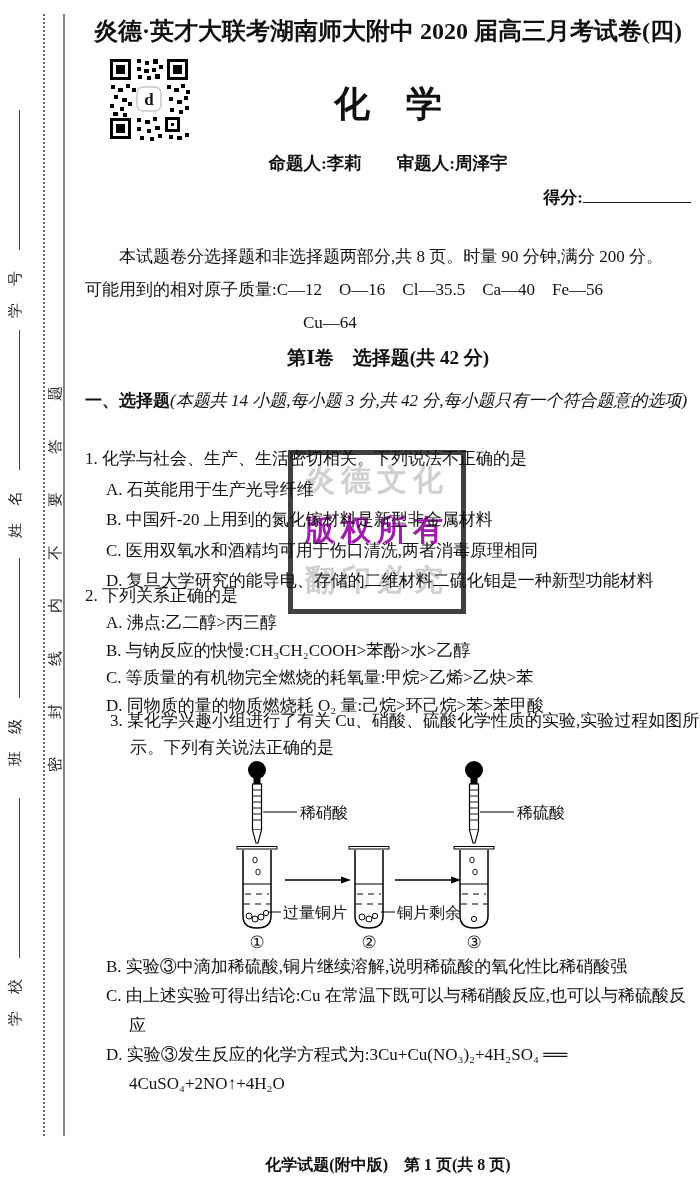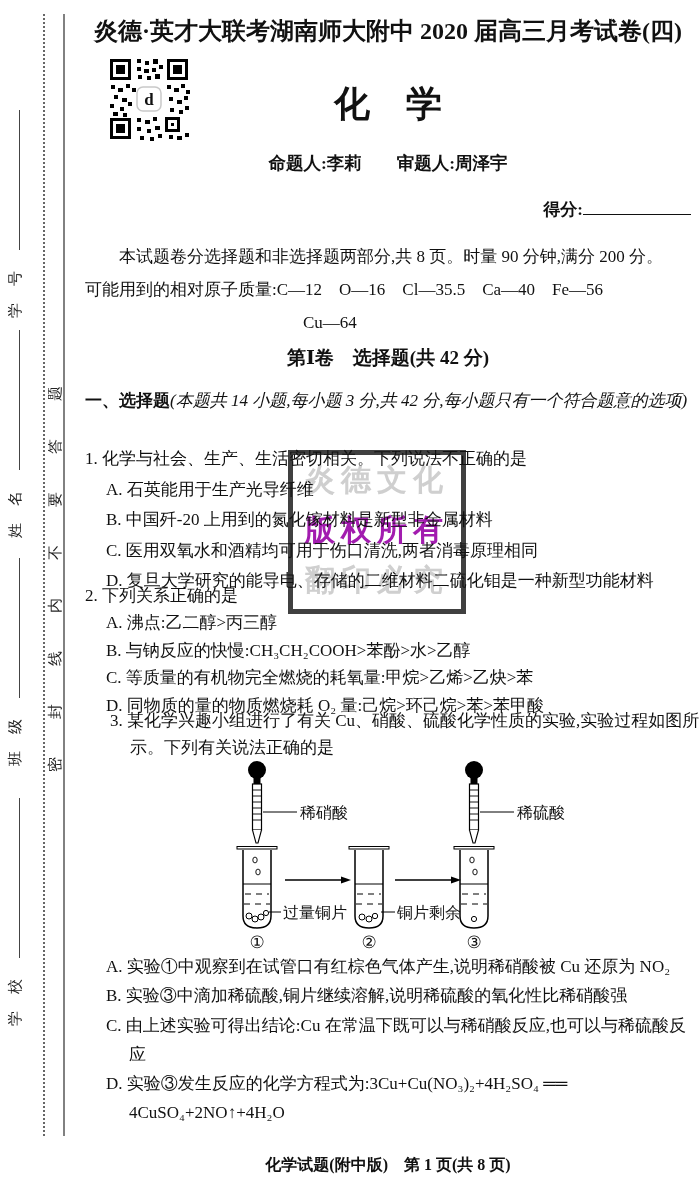--- a/index.html
+++ b/index.html
@@ -22,21 +22,21 @@
         border:5px solid #404040;z-index:0;text-align:center;color:#cfcfcf;
         font-size:30px;font-weight:bold;letter-spacing:6px;line-height:50px;overflow:hidden;}
   .watermark .wm2{color:#a21caf;}
   
   .content{position:absolute;left:85px;top:0;width:606px;height:1190px;z-index:1;font-size:17px;}
   .blk{position:absolute;left:0;width:100%;}
   .exam-title{top:15px;text-align:center;font-size:24px;font-weight:bold;white-space:nowrap;}
   .qr{position:absolute;left:22px;top:55px;}
   .subject{top:80px;text-align:center;font-size:36px;font-weight:bold;}
   .setters{top:151px;text-align:center;font-size:17.5px;font-weight:bold;}
-  .score{top:186px;text-align:right;padding-right:6px;font-size:17px;font-weight:bold;margin-top:12px;}
+  .score{top:186px;text-align:right;padding-right:6px;font-size:17px;font-weight:bold;}
   .score .blank{display:inline-block;width:108px;border-bottom:1.6px solid #111;height:16px;}
   .intro{top:240px;line-height:33px;}
   .intro .i1{text-indent:2em;}
   .intro .i3{padding-left:218px;}
   .section-heading{top:345px;text-align:center;font-size:19px;font-weight:bold;}
   .part-heading{top:386px;line-height:30px;}
   .part-lead{font-weight:bold;font-family:"Liberation Sans","DejaVu Sans",sans-serif;font-size:17px;}
   .part-note{font-style:italic;}
   .q .stem{padding-left:20px;text-indent:-20px;}
   .q .opt{padding-left:44px;text-indent:-23px;}
@@ -273,21 +273,20 @@
         <line x1="239" y1="138" x2="263" y2="138" stroke-width="1" stroke-dasharray="6 5"></line>
         <line x1="238" y1="148" x2="264" y2="148" stroke-width="1" stroke-dasharray="6 5"></line>
         <ellipse cx="249" cy="104" rx="2.2" ry="2.9" stroke-width="0.9"></ellipse>
         <ellipse cx="252" cy="116" rx="2.2" ry="2.9" stroke-width="0.9"></ellipse>
         <circle cx="251" cy="163" r="2.6" stroke-width="1"></circle>
       </g>
       <text x="251" y="192" font-size="17" text-anchor="middle">③</text>
     </svg>
 
     <div class="blk q" id="q3o">
-      <div class="opt">A. 实验①中观察到在试管口有红棕色气体产生,说明稀硝酸被 Cu 还原为 NO₂</div>
       <div class="opt">B. 实验③中滴加稀硫酸,铜片继续溶解,说明稀硫酸的氧化性比稀硝酸强</div>
       <div class="opt">C. 由上述实验可得出结论:Cu 在常温下既可以与稀硝酸反应,也可以与稀硫酸反应</div>
       <div class="opt">D. 实验③发生反应的化学方程式为:3Cu+Cu(NO₃)₂+4H₂SO₄ ══ 4CuSO₄+2NO↑+4H₂O</div>
     </div>
 
     <div class="blk footer">化学试题(附中版)　第 1 页(共 8 页)</div>
   </div>
 </div>
 
 </body></html>

